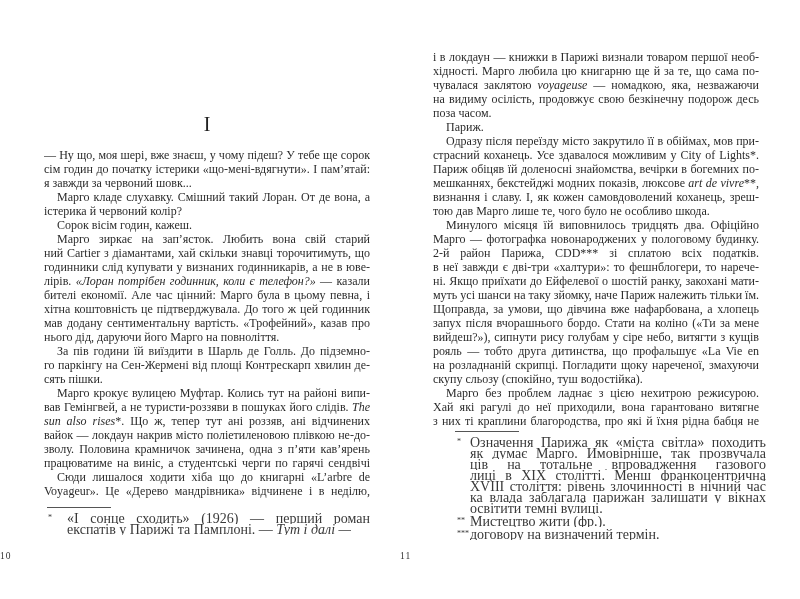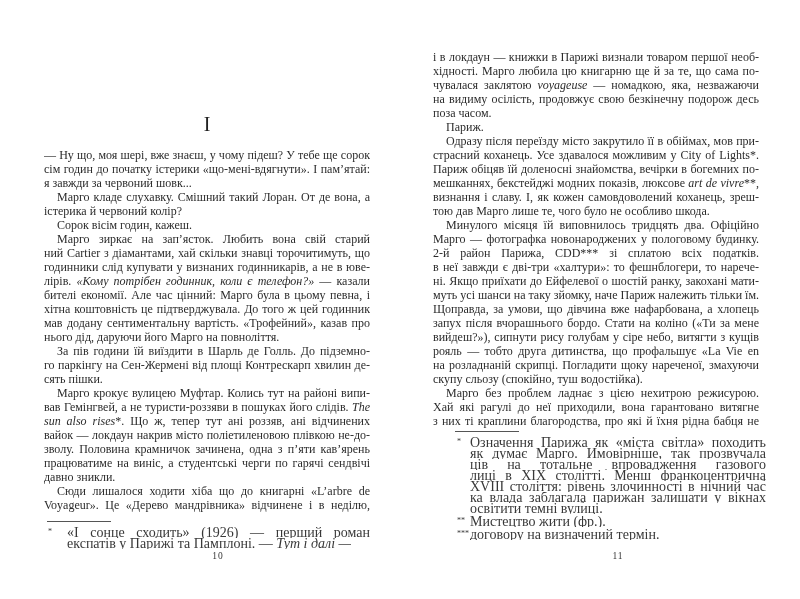--- a/index.html
+++ b/index.html
@@ -36,22 +36,22 @@
     position:absolute;top:0;font-size:8px;color:#383838;
   }
   #left-page .fn-marker{left:-19px;}
   #right-page .fn-marker{left:-13px;}
   .fl{
     font-size:14px;line-height:11px;height:11px;overflow:hidden;
     color:#383838;text-align:left;
   }
   .fl.j{text-align:justify;text-align-last:justify;}
   .page-number{
-    position:absolute;top:551px;width:400px;text-align:center;
-    font-size:9.5px;letter-spacing:1px;color:#333;margin-left:18px;
+    position:absolute;top:551px;width:400px;
+    font-size:9.5px;letter-spacing:1px;color:#333;
   }
   #pn-left{left:0;}
   #pn-right{left:400px;}
   i{font-style:italic;}
 </style>
 </head>
 <body>
 
 <div>
 
@@ -60,35 +60,34 @@
     <div class="body">
         <div class="bl j"><span>— Ну що, моя шері, вже знаєш, у чому підеш? У тебе ще сорок ві-</span></div>
         <div class="bl j"><span>сім годин до початку істерики «що-мені-вдягнути». І пам’ятай:</span></div>
         <div class="bl"><span>я завжди за червоний шовк...</span></div>
         <div class="bl j ind"><span>Марго кладе слухавку. Смішний такий Лоран. От де вона, а де</span></div>
         <div class="bl"><span>істерика й червоний колір?</span></div>
         <div class="bl ind"><span>Сорок вісім годин, кажеш.</span></div>
         <div class="bl j ind"><span>Марго зиркає на зап’ясток. Любить вона свій старий лаконіч-</span></div>
         <div class="bl j"><span>ний Cartier з діамантами, хай скільки знавці торочитимуть, що</span></div>
         <div class="bl j"><span>годинники слід купувати у визнаних годинникарів, а не в юве-</span></div>
-        <div class="bl j"><span>лірів. </span><i>«Кому потрібен годинник, коли є телефон?»</i><span> — казали лю-</span></div>
+        <div class="bl j"><span>лірів. </span><i>«Лоран потрібен годинник, коли є телефон?»</i><span> — казали лю-</span></div>
         <div class="bl j"><span>бителі економії. Але час цінний: Марго була в цьому певна, і кри-</span></div>
         <div class="bl j"><span>хітна коштовність це підтверджувала. До того ж цей годинник</span></div>
         <div class="bl j"><span>мав додану сентиментальну вартість. «Трофейний», казав про</span></div>
         <div class="bl"><span>нього дід, даруючи його Марго на повноліття.</span></div>
         <div class="bl j ind"><span>За пів години їй виїздити в Шарль де Голль. До підземно-</span></div>
         <div class="bl j"><span>го паркінгу на Сен-Жермені від площі Контрескарп хвилин де-</span></div>
         <div class="bl"><span>сять пішки.</span></div>
         <div class="bl j ind"><span>Марго крокує вулицею Муфтар. Колись тут на районі випи-</span></div>
         <div class="bl j"><span>вав Гемінгвей, а не туристи-роззяви в пошуках його слідів. </span><i>The</i></div>
         <div class="bl j"><i>sun also rises</i><span>*. Що ж, тепер тут ані роззяв, ані відчинених нали-</span></div>
         <div class="bl j"><span>вайок — локдаун накрив місто поліетиленовою плівкою не-до-</span></div>
         <div class="bl j"><span>зволу. Половина крамничок зачинена, одна з п’яти кав’ярень</span></div>
         <div class="bl j"><span>працюватиме на виніс, а студентські черги по гарячі сендвічі</span></div>
-        <div class="bl"><span>давно зникли.</span></div>
         <div class="bl j ind"><span>Сюди лишалося ходити хіба що до книгарні «L’arbre de</span></div>
         <div class="bl j"><span>Voyageur». Це «Дерево мандрівника» відчинене і в неділю,</span></div>
       </div>
     <div class="fn-rule"></div>
     <div class="fns">
         <div class="fn-item">
           <span class="fn-marker">*</span>
           <div class="fl j"><span>«І сонце сходить» (1926) — перший роман Ернеста Гемінгвея про життя</span></div>
           <div class="fl"><span>експатів у Парижі та Памплоні. — </span><i>Тут і далі — примітки авторки.</i></div>
         </div>

